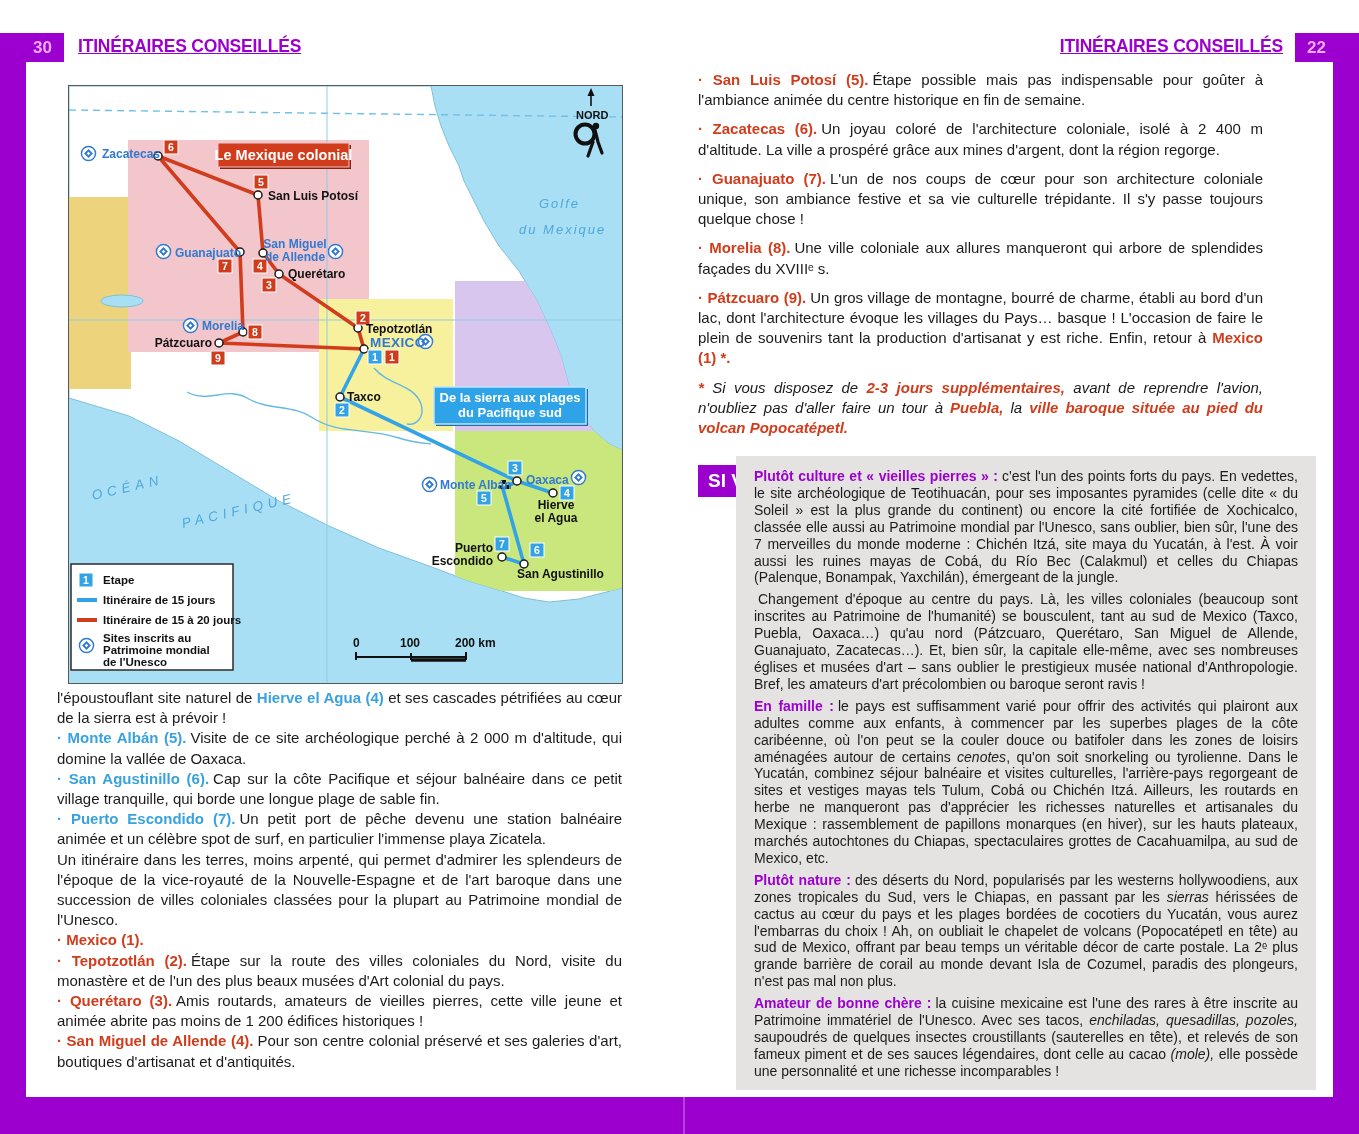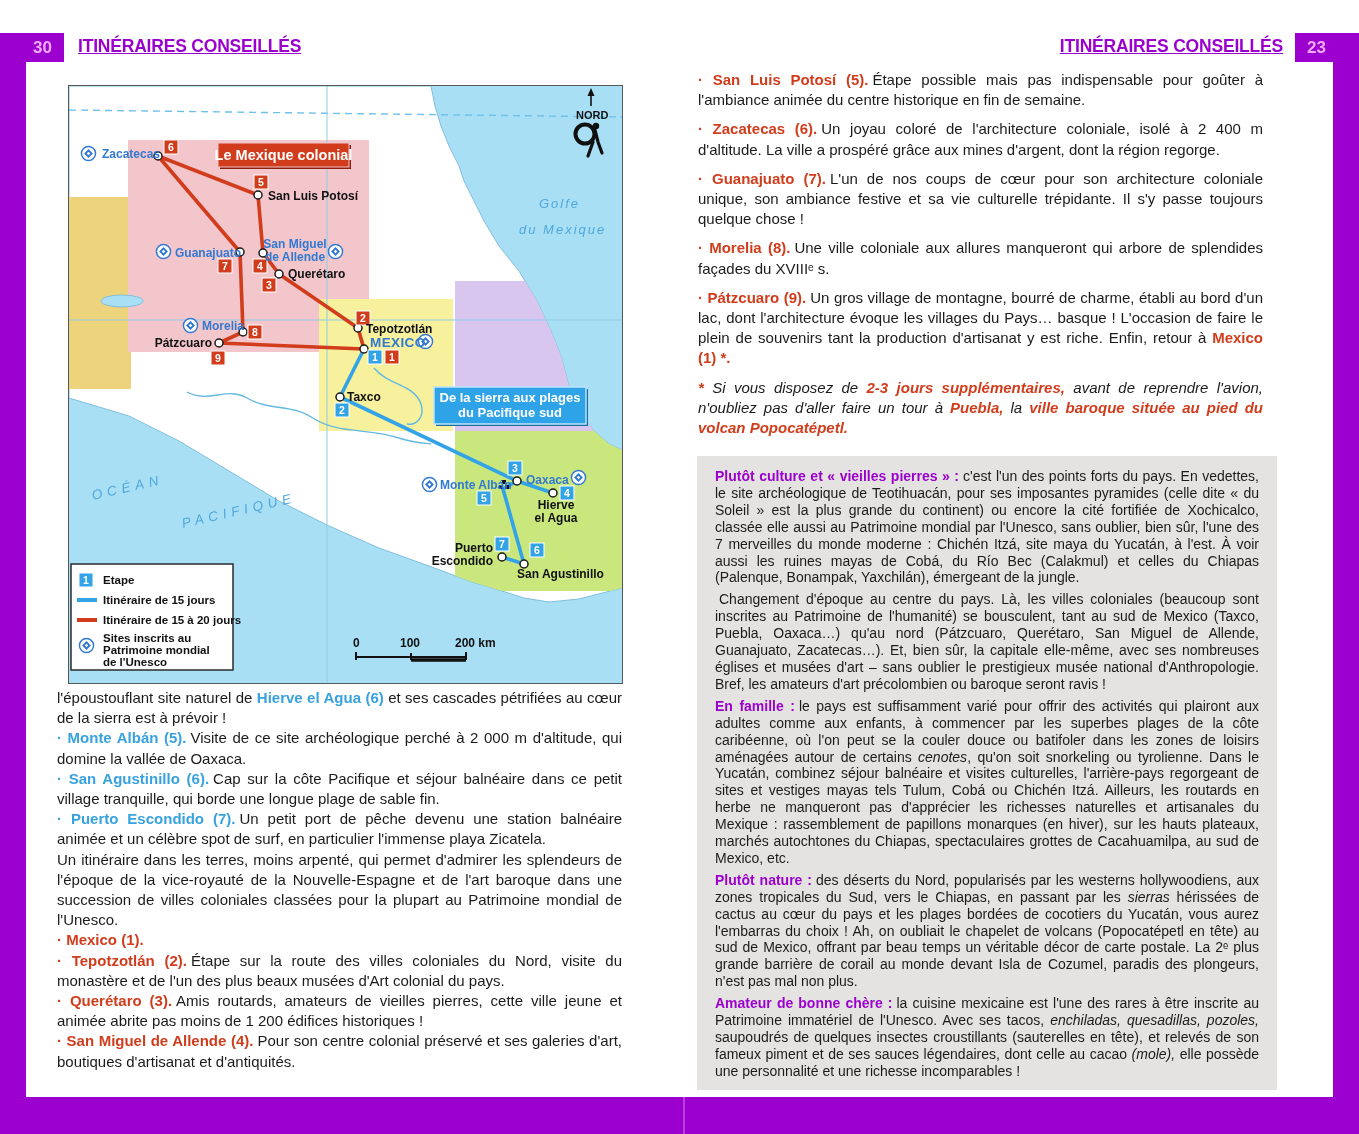--- a/index.html
+++ b/index.html
@@ -38,21 +38,21 @@
   .run-rb{color:var(--red);font-weight:bold;}
 
   .section-title{display:inline-block;background:var(--red);color:#fff;font-weight:bold;
      font-size:20px;line-height:31px;padding:0 14px 0 10px;margin:12px 0 7px 0;}
   .intro{margin:0 0 0 0;}
 
   .footnote{margin-top:13px;font-style:italic;}
 
   .sivous-title{display:inline-block;background:var(--purple);color:#fff;font-weight:bold;
      font-size:19px;line-height:32px;padding:0 14px 0 10px;margin:18px 0 0 0;}
-  .graybox{position:absolute;left:697px;top:456px;width:580px;height:634px;background:var(--graybox);
+  .graybox{position:absolute;left:736px;top:456px;width:580px;height:634px;background:var(--graybox);
      box-sizing:border-box;padding:12px 18px;font-size:14px;line-height:16.9px;text-align:justify;}
   .graybox p.item{margin:0 0 5px 0;}
 
   
   .map-frame{position:absolute;left:68px;top:85px;width:553px;height:597px;border:1.5px solid #55595c;
      box-sizing:content-box;background:var(--sea);}
   svg text{font-family:"Liberation Sans","DejaVu Sans",sans-serif;}
   .mlabel{font-weight:bold;font-size:12px;fill:#111;}
   .mlabel-blue{font-weight:bold;font-size:12px;fill:var(--ublue);}
   .mlabel-caps{font-weight:bold;font-size:13.5px;fill:var(--ublue);letter-spacing:.4px;}
@@ -68,21 +68,21 @@
 
 <div class="sheet">
 
   <div class="band-left"></div>
   <div class="band-right"></div>
   <div class="footer-bar">
       <div class="footer-gutter"></div>
     </div>
   <div class="pgnum left">30</div>
   <div class="running-head left">ITINÉRAIRES CONSEILLÉS</div>
-  <div class="pgnum right">23</div>
+  <div class="pgnum right">22</div>
   <div class="running-head right">ITINÉRAIRES CONSEILLÉS</div>
 
   <div class="map-frame">
   <svg width="553" height="597" viewBox="0 0 553 597">
     <defs>
       <symbol id="unesco" viewBox="-10 -10 20 20">
         <circle r="8.3" fill="#fff" stroke="#3279D2" stroke-width="1.7"></circle>
         <path d="M0,-5.2 L5.2,0 L0,5.2 L-5.2,0 Z M0,-2.1 L2.1,0 L0,2.1 L-2.1,0 Z" fill="#3279D2" fill-rule="evenodd"></path>
       </symbol>
       <clipPath id="landclip">
@@ -287,21 +287,21 @@
       <line x1="287" y1="571" x2="397" y2="571" stroke="#111" stroke-width="2"></line>
       <line x1="287" y1="566" x2="287" y2="574" stroke="#111" stroke-width="2"></line>
       <line x1="342" y1="567" x2="342" y2="574" stroke="#111" stroke-width="2"></line>
       <line x1="397" y1="566" x2="397" y2="574" stroke="#111" stroke-width="2"></line>
       <line x1="342" y1="574" x2="397" y2="574" stroke="#111" stroke-width="3.5"></line>
     </g>
   </svg>
   </div>
 
   <div class="col col-left">
-    <p class="item"><span>l'époustouflant site naturel de </span><span class="run-bb">Hierve el Agua (6)</span><span> et ses cascades pétrifiées au cœur de la sierra est à prévoir !</span></p>
+    <p class="item"><span>l'époustouflant site naturel de </span><span class="run-bb">Hierve el Agua (4)</span><span> et ses cascades pétrifiées au cœur de la sierra est à prévoir !</span></p>
     <div>
 
         <p class="item"><span class="lead bb">· Monte Albán (5).</span><span><span>Visite de ce site archéologique perché à 2 000 m d'altitude, qui domine la vallée de Oaxaca.</span></span></p>
 
         <p class="item"><span class="lead bb">· San Agustinillo (6).</span><span><span>Cap sur la côte Pacifique et séjour balnéaire dans ce petit village tranquille, qui borde une longue plage de sable fin.</span></span></p>
 
         <p class="item"><span class="lead bb">· Puerto Escondido (7).</span><span><span>Un petit port de pêche devenu une station balnéaire animée et un célèbre spot de surf, en particulier l'immense playa Zicatela.</span></span></p>
       </div>
 
     <p class="intro item">Un itinéraire dans les terres, moins arpenté, qui permet d'admirer les splendeurs de l'époque de la vice-royauté de la Nouvelle-Espagne et de l'art baroque dans une succession de villes coloniales classées pour la plupart au Patrimoine mondial de l'Unesco.</p>

